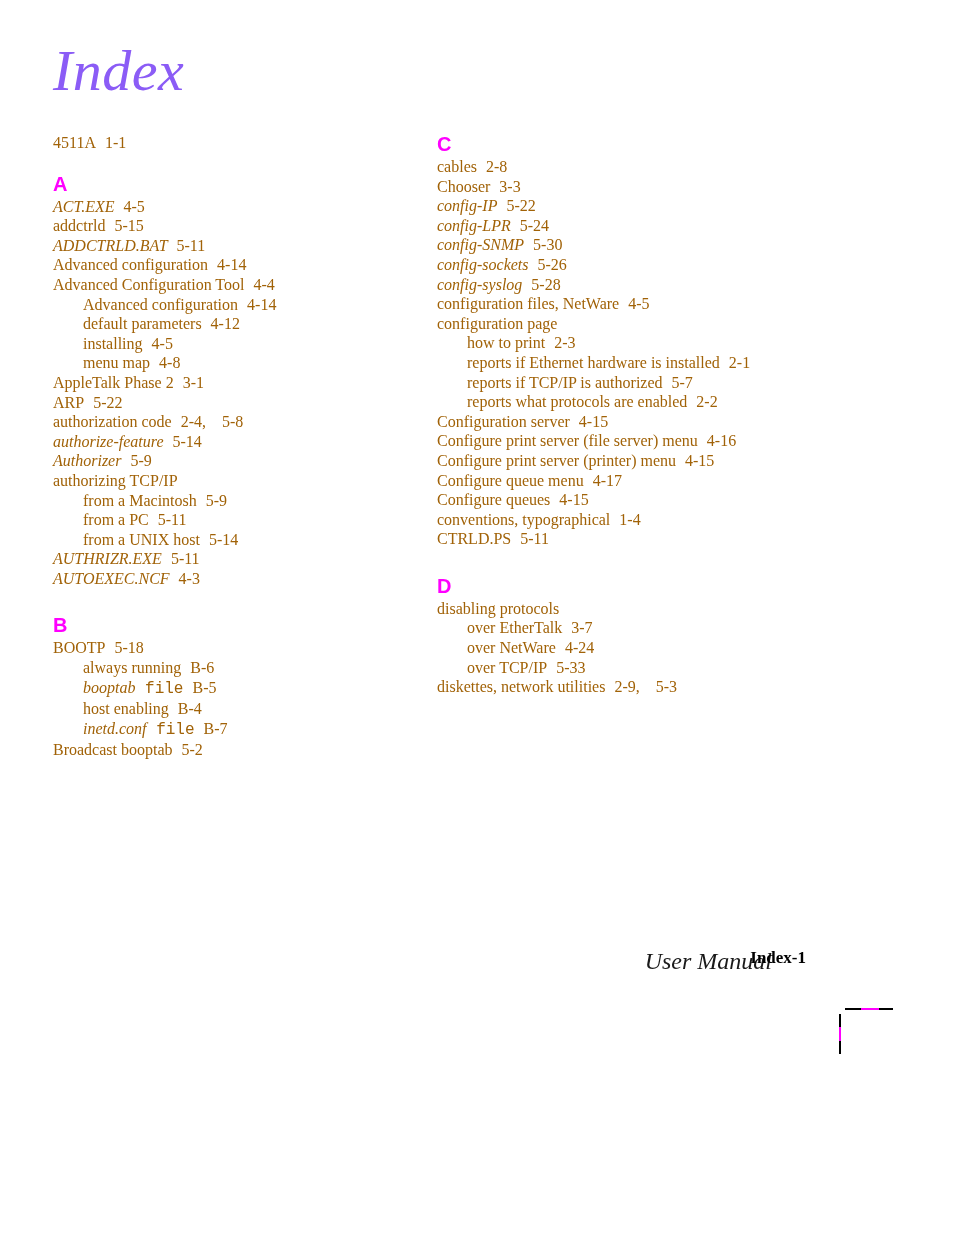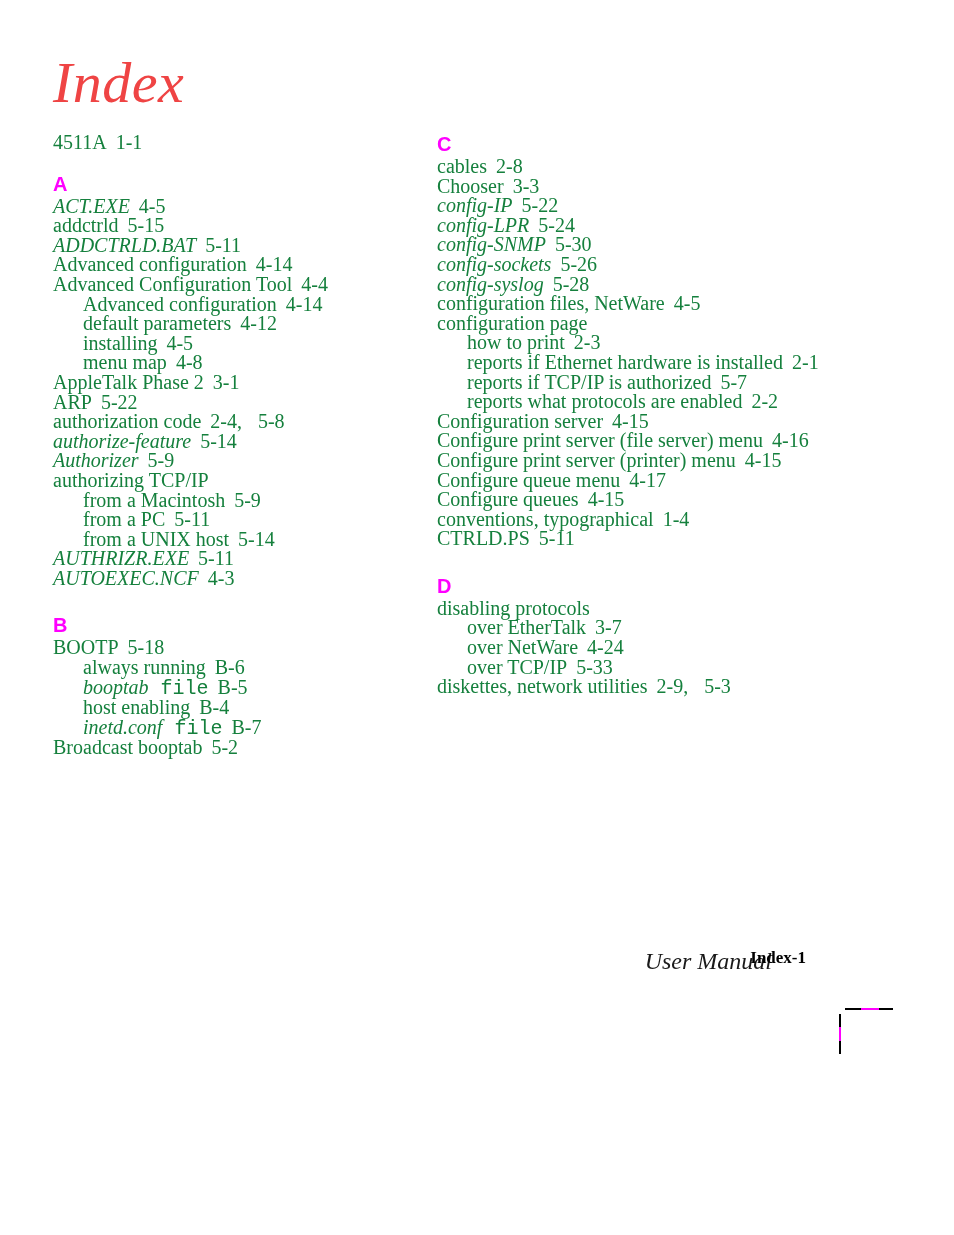--- a/index.html
+++ b/index.html
@@ -20,46 +20,46 @@
     position: absolute;
     left: 0; top: 0;
     width: 954px;
     height: 1235px;
   }
 
   
   .page-title {
     position: absolute;
     left: 53px;
-    top: 52px;
+    top: 40px;
     font-family: "Liberation Serif", "DejaVu Serif", serif;
     font-style: italic;
     font-weight: normal;
     font-size: 58px;
     line-height: 62px;
     letter-spacing: 0.5px;
-    color: #ef4444;
+    color: #8b5cf6;
     white-space: nowrap;
   }
 
   
   .column {
     position: absolute;
     top: 133px;
     width: 370px;
   }
   .column.left  { left: 53px; }
   .column.right { left: 437px; }
 
   
   .entry {
-    font-size: 20px;
+    font-size: 16px;
     line-height: 19.6px;
     white-space: nowrap;
-    color: #15803d;
+    color: #a16207;
   }
   .entry.lvl1 { padding-left: 0px; }
   .entry.lvl2 { padding-left: 30px; }
 
   .entry .term { font-style: normal; }
   .entry.italic .term { font-style: italic; }
   .entry .term .it { font-style: italic; }
   .entry .term .ro { font-style: normal; font-family: Liberation Mono, monospace; }
 
   .entry .locator {

